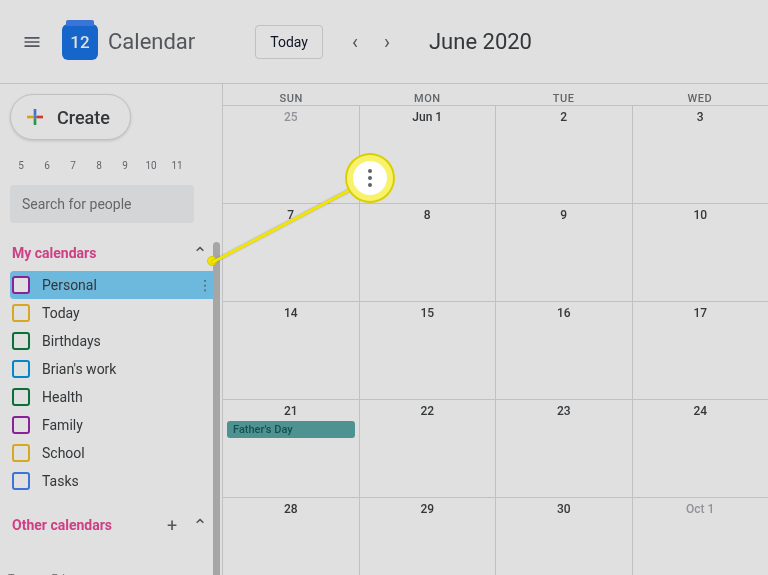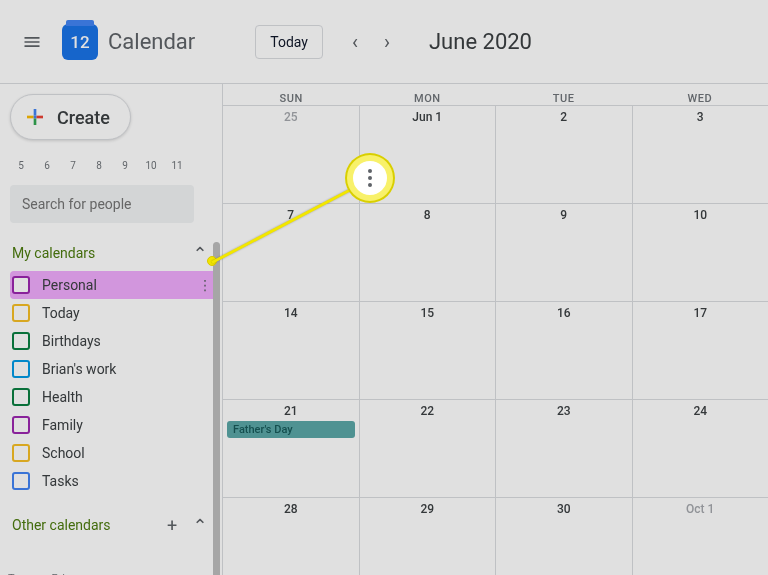--- a/index.html
+++ b/index.html
@@ -32,29 +32,29 @@
   .create-plus { width:24px; height:24px; display:flex; align-items:center; justify-content:center; }
   .create-plus svg { width:24px; height:24px; }
   .create-label { color:#3c4043; font-size:18px; font-weight:500; }
 
   .mini-days { display:flex; gap:8px; margin: 20px 0 14px 2px; font-size:10px; color:#70757a; }
   .mini-day { width:18px; text-align:center; }
 
   .search-people { background:#f1f3f4; border:none; border-radius:4px; padding: 11px 12px; width: 184px; font-size:14px; color:#5f6368; }
 
   .section-header { display:flex; align-items:center; justify-content:space-between; margin: 18px 6px 6px 2px; }
-  .section-title { font-size:14px; color:#4d7c0f; font-weight:400;text-align:right; }
+  .section-title { font-size:14px; color:#ec4899; font-weight:700;text-align:right; }
   .section-actions { display:flex; gap:4px; color:#5f6368; }
   .chev, .plus-small { width:24px; height:24px; display:flex; align-items:center; justify-content:center; cursor:pointer; font-size:18px; }
 
   .cal-list { list-style:none; }
   .cal-item { display:flex; align-items:center; height:28px; padding: 0 2px; font-size:14px; color:#3c4043; border-radius:4px; }
   .cal-item .cb { width:18px; height:18px; border:2px solid; border-radius:3px; margin-right: 12px; flex-shrink:0; background:#fff; display:flex; align-items:center; justify-content:center; }
   .cal-item .options { margin-left:auto; color:#5f6368; padding:0 4px; cursor:pointer; display:none; }
-  .cal-item:hover, .cal-item.hovered { background:#f0abfc; }
+  .cal-item:hover, .cal-item.hovered { background:#7dd3fc; }
   .cal-item:hover .options, .cal-item.hovered .options { display:block; }
 
   .footer-links { position:absolute; bottom:10px; left:8px; font-size:11px; color:#70757a; }
 
   
   .grid-wrap { flex:1; border-left:1px solid #dadce0; display:flex; flex-direction:column; }
   .day-headers { display:flex; }
   .dayhead { flex:1; text-align:center; font-size:11px; color:#70757a; font-weight:500; padding-top:8px; letter-spacing:.5px; }
   .weeks { flex:1; display:flex; flex-direction:column; }
   .week { flex:1; display:flex; border-top:1px solid #dadce0; }

